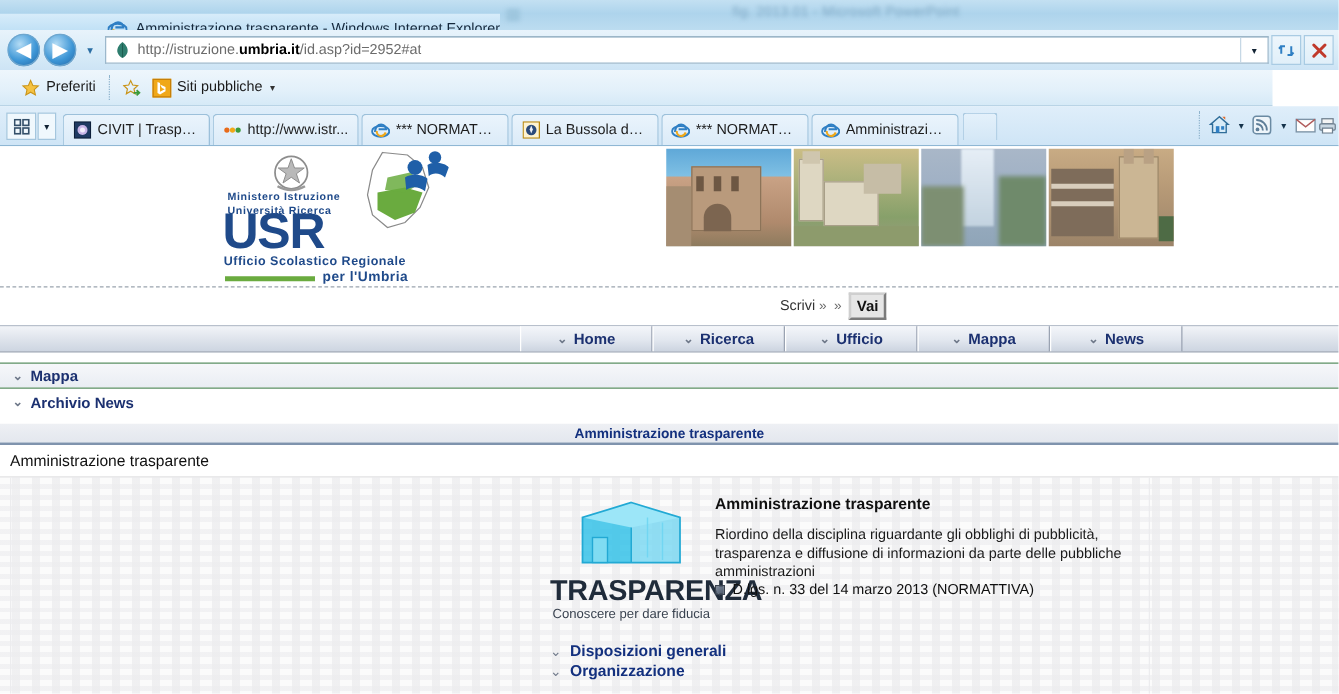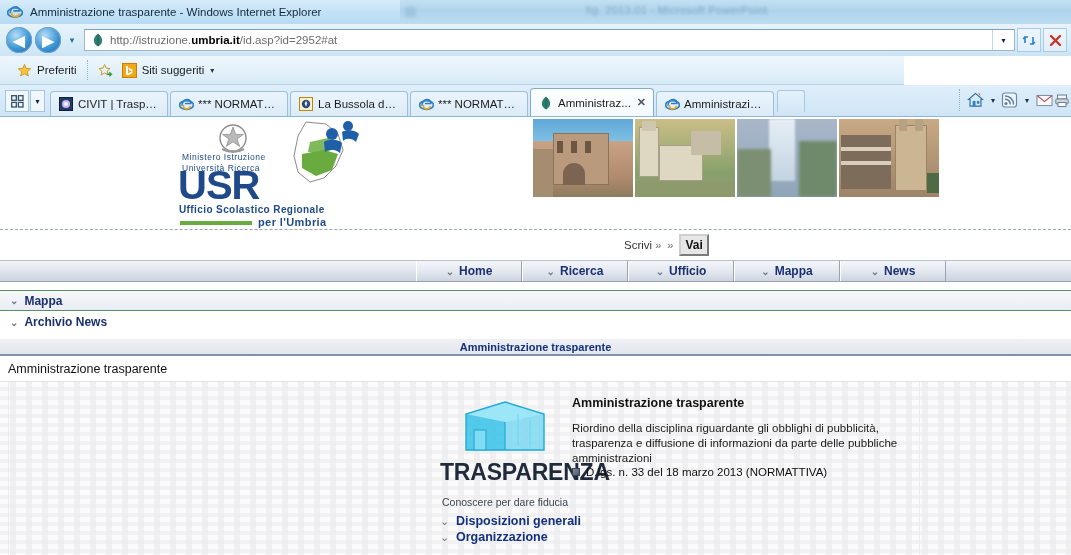--- a/index.html
+++ b/index.html
@@ -29,23 +29,23 @@
     filter: blur(1.6px);
     white-space: nowrap;
   }
   .bg-window-smallicon {
     position: absolute; left: 405px; top: 7px; width: 11px; height: 10px;
     background: #9ec6de; filter: blur(1.8px); border-radius: 2px;
   }
 
   
   .ie-titlebar {
-    position: absolute; left: 0; top: 0; width: 400px; height: 24px;
+    position: absolute; left: 0; top: 11px; width: 400px; height: 24px;
     background: linear-gradient(to bottom, #d7ecfa 0%, #c3e2f6 50%, #b7dbf3 100%);
-    display: flex; align-items: center;
+    display: flex; align-items: center; justify-content: flex-end;
   }
   .ie-title-icon {
     margin-left: 7px; width: 16px; height: 16px; position: relative;
   }
   .ie-title-text {
     margin-left: 7px; font-size: 11.5px; color: #14283c; white-space: nowrap;
   }
 
   
   .ie-e { display:block; }
@@ -97,21 +97,21 @@
   }
   .tool-sq {
     width: 24px; height: 24px; margin-left: 2px;
     display: flex; align-items: center; justify-content: center;
     border: 1px solid transparent;
   }
   .tool-sq.framed { border-color: #a9cbe3; background: rgba(255,255,255,.35); }
 
   
   .fav-bar {
-    position: absolute; left: 0; top: 56px; width: 904px; height: 29px;
+    position: absolute; left: 0; top: 56px; width: 1018px; height: 29px;
     background: linear-gradient(to bottom, #eef6fc 0%, #e2f0fa 60%, #d6eaf7 100%);
     display: flex; align-items: center;
     border-bottom: 1px solid #b9d4e6;
   }
   .fav-item {
     display: flex; align-items: center; height: 22px;
     padding: 0 7px; font-size: 11.5px; color: #1b1b1b;
     white-space: nowrap;
   }
   .fav-sep {
@@ -288,21 +288,21 @@
   }
   .trasp-word1 {
     font-size: 18.5px; font-weight: bold; color: #29b7e0;
     letter-spacing: -0.2px; line-height: 1.05;
   }
   .trasp-word2 {
     font-size: 23px; font-weight: bold; color: #1f2b3a;
     letter-spacing: -0.2px; line-height: 1.05;
   }
   .trasp-tag {
-    font-size: 10.5px; color: #3a4350; margin-top: 12px;
+    font-size: 10.5px; color: #3a4350; margin-top: 1px;
   }
   .copy {
     position: absolute; left: 572px; top: 14px; width: 352px;
   }
   .copy-h {
     font-size: 12.5px; font-weight: bold; color: #101010; margin-bottom: 11px;
   }
   .copy-p {
     font-size: 11.5px; color: #1a1a1a; line-height: 1.32;
   }
@@ -401,21 +401,21 @@
         <path d="M7 1.6 L8.7 5.4 L12.9 5.9 L9.8 8.7 L10.7 12.8 L7 10.6 L3.3 12.8 L4.2 8.7 L1.1 5.9 L5.3 5.4 Z" fill="none" stroke="#c99419" stroke-width="1"></path>
         <path d="M9.5 12 L14 12 M12 9.8 L14.4 12 L12 14.2" stroke="#3c9a3c" stroke-width="1.5" fill="none"></path>
       </svg>
     </div>
     <div class="fav-item">
       <span style="display:inline-flex;width:15px;height:15px;background:#f0a818;align-items:center;justify-content:center;margin-right:5px;border:1px solid #c77f07">
         <svg width="8" height="11" viewBox="0 0 8 11">
             <path d="M1 0.5 L3 1.4 L3 8.4 L6.8 6.4 L4.6 5.4 L3 2.6 L7.4 4.6 L7.4 8 L3 10.5 L1 9.4 Z" fill="#ffffff"></path>
           </svg>
       </span>
-      <span>Siti suggeriti</span>
+      <span>Siti pubbliche</span>
       <span style="margin-left:6px;font-size:8px;color:#333">▾</span>
     </div>
   </div>
 
   <div class="tab-bar">
     <div class="quicktab">
       <svg width="13" height="13" viewBox="0 0 13 13">
         <rect x="0.7" y="0.7" width="4.6" height="4.6" fill="none" stroke="#34506a" stroke-width="1.3"></rect>
         <rect x="7.4" y="0.7" width="4.6" height="4.6" fill="none" stroke="#34506a" stroke-width="1.3"></rect>
         <rect x="0.7" y="7.4" width="4.6" height="4.6" fill="none" stroke="#34506a" stroke-width="1.3"></rect>
@@ -430,20 +430,30 @@
         <span class="tico">
           <svg width="14" height="14" viewBox="0 0 14 14">
             <rect x="0.5" y="0.5" width="13" height="13" fill="#1f3a63" stroke="#0d1f3a"></rect>
             <circle cx="7" cy="7" r="4" fill="#c9b6e8"></circle>
             <circle cx="7" cy="7" r="2" fill="#f3eefc"></circle>
           </svg>
         </span>
         <span class="tlabel">CIVIT | Traspare...</span>
       </div>
 
+      <div class="tab">
+        <span class="tico">
+          <svg width="14" height="10" viewBox="0 0 14 10">
+            <circle cx="2.5" cy="5" r="2.1" fill="#e86b1a"></circle>
+            <circle cx="7" cy="5" r="2.1" fill="#f0a818"></circle>
+            <circle cx="11.5" cy="5" r="2.1" fill="#3c9a3c"></circle>
+          </svg>
+        </span>
+        <span class="tlabel">http://www.istr...</span>
+      </div>
 
       <div class="tab">
         <span class="tico">
           <svg width="15" height="15" viewBox="0 0 16 16">
             <ellipse cx="8" cy="8.6" rx="7.4" ry="4.6" fill="none" stroke="#2f7fc4" stroke-width="1.7"></ellipse>
             <path d="M3.2 9.2 C3.2 5.3 5.6 2.8 8.4 2.8 C11 2.8 12.6 4.7 12.6 6.9 L6.3 6.9" fill="none" stroke="#2f7fc4" stroke-width="1.7"></path>
             <path d="M12.4 9.6 C11.6 11.5 10.1 12.6 8.4 12.6 C6.2 12.6 4.6 10.9 4.6 8.4" fill="none" stroke="#f0a818" stroke-width="1.8"></path>
           </svg>
         </span>
         <span class="tlabel">*** NORMATTI...</span>
@@ -464,30 +474,20 @@
         <span class="tico">
           <svg width="15" height="15" viewBox="0 0 16 16">
             <ellipse cx="8" cy="8.6" rx="7.4" ry="4.6" fill="none" stroke="#2f7fc4" stroke-width="1.7"></ellipse>
             <path d="M3.2 9.2 C3.2 5.3 5.6 2.8 8.4 2.8 C11 2.8 12.6 4.7 12.6 6.9 L6.3 6.9" fill="none" stroke="#2f7fc4" stroke-width="1.7"></path>
             <path d="M12.4 9.6 C11.6 11.5 10.1 12.6 8.4 12.6 C6.2 12.6 4.6 10.9 4.6 8.4" fill="none" stroke="#f0a818" stroke-width="1.8"></path>
           </svg>
         </span>
         <span class="tlabel">*** NORMATTI...</span>
       </div>
 
-      <div class="tab active" style="max-width:128px">
-        <span class="tico">
-          <svg width="12" height="14" viewBox="0 0 12 14">
-            <path d="M6 0.6 C2.6 3.2 1.2 6.4 2.1 9.2 C2.8 11.4 4.4 12.6 6 13.4 C7.6 12.6 9.2 11.4 9.9 9.2 C10.8 6.4 9.4 3.2 6 0.6 Z" fill="#2e7d6e"></path>
-            <path d="M6 2 L6 12.8" stroke="#1d5c50" stroke-width="0.8"></path>
-          </svg>
-        </span>
-        <span class="tlabel">Amministraz...</span>
-        <span class="tclose">✕</span>
-      </div>
 
       <div class="tab">
         <span class="tico">
           <svg width="15" height="15" viewBox="0 0 16 16">
             <ellipse cx="8" cy="8.6" rx="7.4" ry="4.6" fill="none" stroke="#2f7fc4" stroke-width="1.7"></ellipse>
             <path d="M3.2 9.2 C3.2 5.3 5.6 2.8 8.4 2.8 C11 2.8 12.6 4.7 12.6 6.9 L6.3 6.9" fill="none" stroke="#2f7fc4" stroke-width="1.7"></path>
             <path d="M12.4 9.6 C11.6 11.5 10.1 12.6 8.4 12.6 C6.2 12.6 4.6 10.9 4.6 8.4" fill="none" stroke="#f0a818" stroke-width="1.8"></path>
           </svg>
         </span>
         <span class="tlabel">Amministrazion...</span>
@@ -545,21 +545,21 @@
         <svg style="position:absolute;left:120px;top:-2px" width="82" height="72" viewBox="0 0 82 72">
           <path d="M26 2 L46 4 L58 14 L63 30 L56 46 L44 58 L30 62 L18 52 L14 36 L18 16 Z" fill="#ffffff" stroke="#8a8a8a" stroke-width="1"></path>
           <path d="M22 34 L44 30 L58 34 L52 50 L36 56 L22 48 Z" fill="#6aab3f"></path>
           <path d="M30 22 L48 18 L58 26 L44 34 L28 32 Z" fill="#6aab3f" opacity="0.85"></path>
           <circle cx="52" cy="14" r="6" fill="#1f5fa8"></circle>
           <path d="M44 22 C48 19 58 19 62 23 L60 33 C55 29 49 29 45 32 Z" fill="#1f5fa8"></path>
           <circle cx="68" cy="6" r="5" fill="#1f5fa8"></circle>
           <path d="M62 12 C66 9 76 10 79 14 L76 22 C72 18 66 18 63 21 Z" fill="#1f5fa8"></path>
         </svg>
 
-        <div style="position:absolute;left:22px;top:30px;font-size:8.5px;font-weight:normal;color:#1f4a8a;letter-spacing:.5px;line-height:1.25;">
+        <div style="position:absolute;left:22px;top:30px;font-size:8.5px;font-weight:bold;color:#1f4a8a;letter-spacing:.5px;line-height:1.25;">
           <div>Ministero Istruzione</div>
           <div>Università Ricerca</div>
         </div>
         <div style="position:absolute;left:18px;top:44px;font-size:40px;font-weight:bold;color:#1f4a8a;letter-spacing:-1px;line-height:0.95;font-family:'Liberation Sans',sans-serif;">USR</div>
         <div style="position:absolute;left:19px;top:82px;font-size:10px;font-weight:bold;color:#1f4a8a;letter-spacing:.4px;">Ufficio Scolastico Regionale</div>
         <div style="position:absolute;left:98px;top:94px;font-size:11px;font-weight:bold;color:#1f4a8a;letter-spacing:.4px;">
           <span>per l'Umbria</span>
         </div>
         <div style="position:absolute;left:20px;top:99px;width:72px;height:4px;background:#6aab3f"></div>
       </div>
@@ -660,21 +660,21 @@
         <div class="trasp-tag">Conoscere per dare fiducia</div>
       </div>
 
       <div class="copy">
         <div class="copy-h">Amministrazione trasparente</div>
         <div class="copy-p">Riordino della disciplina riguardante gli obblighi di pubblicità, trasparenza e diffusione di informazioni da parte delle pubbliche amministrazioni</div>
       </div>
 
       <div class="doclink">
         <span class="bullet-sq"></span>
-        <span>D.lgs. n. 33 del 18 marzo 2013 (NORMATTIVA)</span>
+        <span>D.lgs. n. 33 del 14 marzo 2013 (NORMATTIVA)</span>
       </div>
 
       <div class="linklist">
         <div class="linkrow bold">
           <span class="bullet-chev">⌄</span>
           <span class="ltext">Disposizioni generali</span>
         </div>
         <div class="linkrow bold">
           <span class="bullet-chev">⌄</span>
           <span class="ltext">Organizzazione</span>

